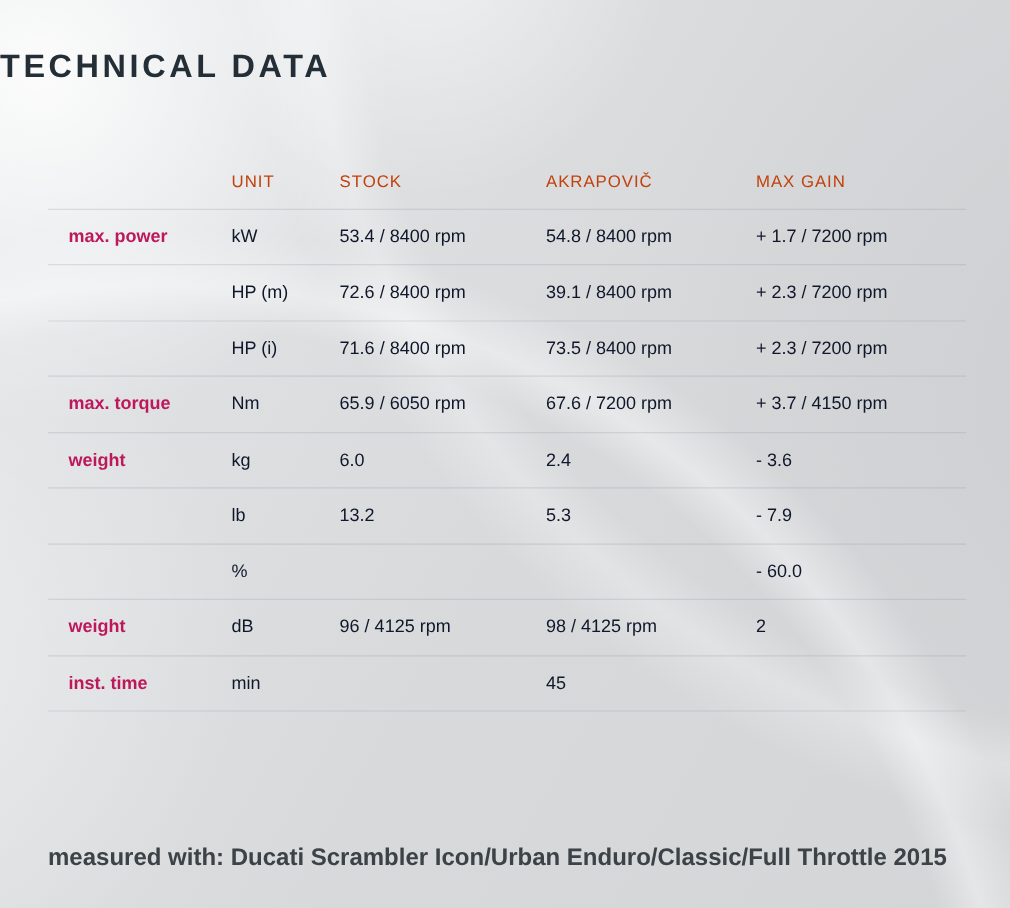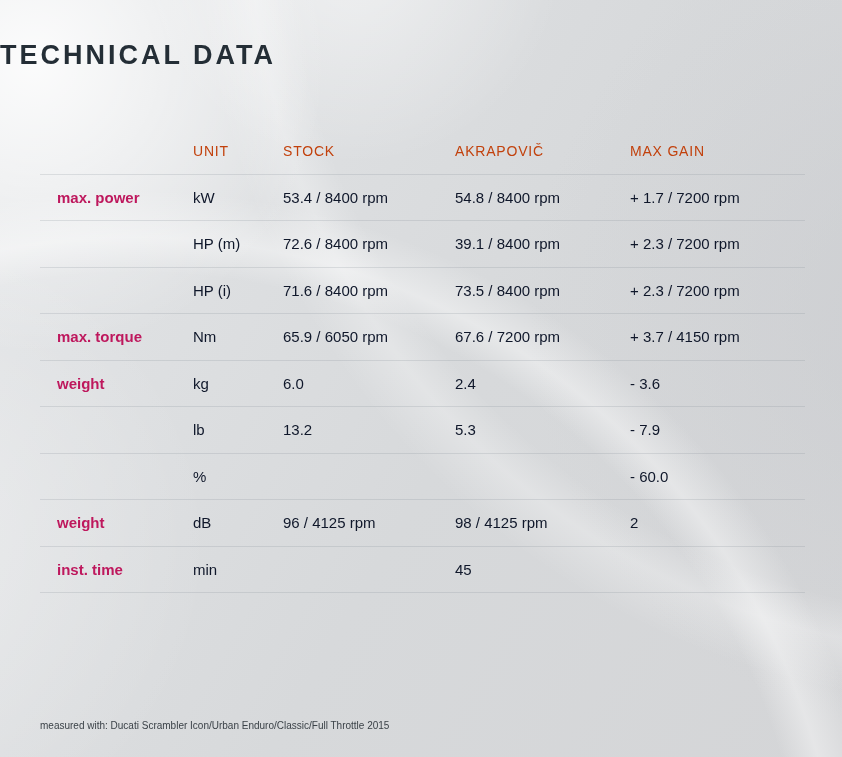--- a/index.html
+++ b/index.html
@@ -59,25 +59,26 @@
 
   .trow.thead .cell {
     font-size: 14px;
     font-weight: normal;
     letter-spacing: 0.8px;
     color: #c2410c;
   }
 
   .page-footer {
     position: absolute;
-    top: 720px;
+    top: 704px;
     left: 40px;
-    font-size: 10px;
+    font-size: 20px;
     color: #3b4248;
     white-space: nowrap;
+    font-weight: bold;
   }
 </style>
 </head>
 <body>
 
 <h1 class="page-title">TECHNICAL DATA</h1>
 
 <div class="tech-table">
 
   <div class="trow thead">

